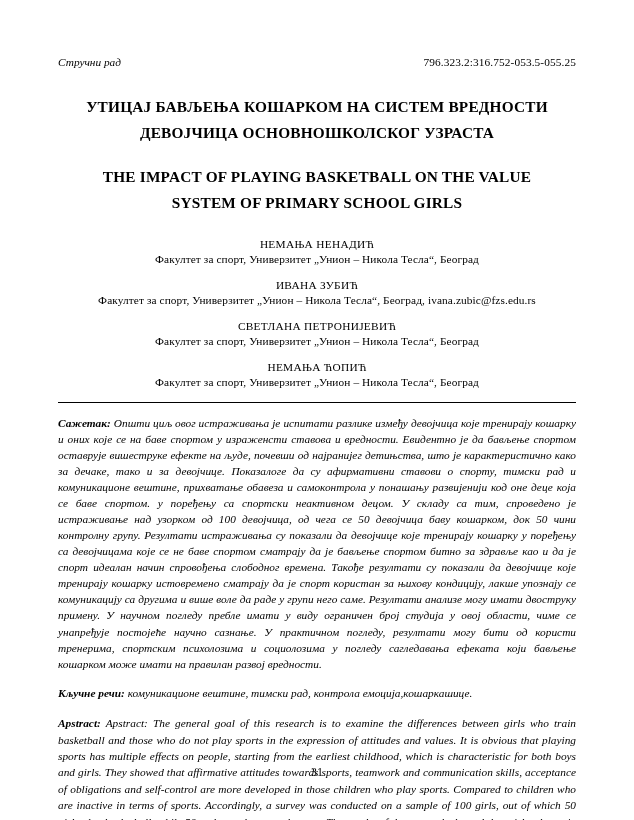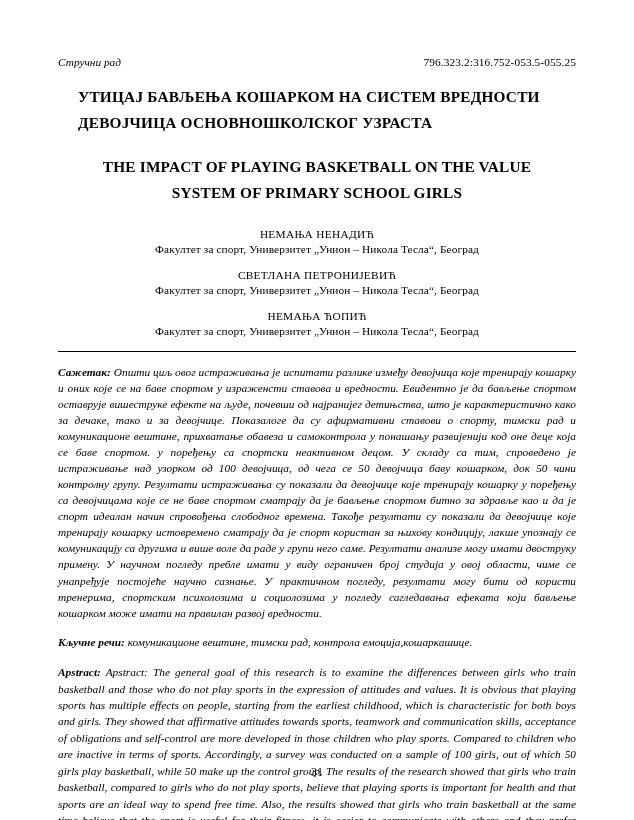--- a/index.html
+++ b/index.html
@@ -18,29 +18,30 @@
     width: 634px;
     height: 820px;
     box-sizing: border-box;
     padding: 56px 58px 20px 58px;
   }
   .header-row {
     display: flex;
     justify-content: space-between;
     align-items: baseline;
     font-size: 8.5pt;
-    margin-bottom: 16px;
+    margin-bottom: 26px;
   }
   .header-left {
     font-style: italic;
   }
   .header-right {
     letter-spacing: 0.1px;
   }
   .title-sr {
+    text-align: center;
     font-size: 11.5pt;
     line-height: 1.7;
     letter-spacing: 0.2px;
     margin: 0 20px 18px 20px;
   }
   .title-en {
     text-align: center;
     font-size: 11.5pt;
     line-height: 1.7;
     letter-spacing: 0.2px;
@@ -114,20 +115,24 @@
   </div>
 
   <h1 class="title-sr">УТИЦАЈ БАВЉЕЊА КОШАРКОМ НА СИСТЕМ ВРЕДНОСТИ ДЕВОЈЧИЦА ОСНОВНОШКОЛСКОГ УЗРАСТА</h1>
   <h2 class="title-en">THE IMPACT OF PLAYING BASKETBALL ON THE VALUE SYSTEM OF PRIMARY SCHOOL GIRLS</h2>
 
   <div class="author-block">
     <div class="author-name">НЕМАЊА НЕНАДИЋ</div>
     <div class="author-aff">Факултет за спорт, Универзитет „Унион – Никола Тесла“, Београд</div>
   </div>
 
+  <div class="author-block">
+    <div class="author-name">ИВАНА ЗУБИЋ</div>
+    <div class="author-aff">Факултет за спорт, Универзитет „Унион – Никола Тесла“, Београд, ivana.zubic@fzs.edu.rs</div>
+  </div>
 
   <div class="author-block">
     <div class="author-name">СВЕТЛАНА ПЕТРОНИЈЕВИЋ</div>
     <div class="author-aff">Факултет за спорт, Универзитет „Унион – Никола Тесла“, Београд</div>
   </div>
 
   <div class="author-block">
     <div class="author-name">НЕМАЊА ЋОПИЋ</div>
     <div class="author-aff">Факултет за спорт, Универзитет „Унион – Никола Тесла“, Београд</div>
   </div>

